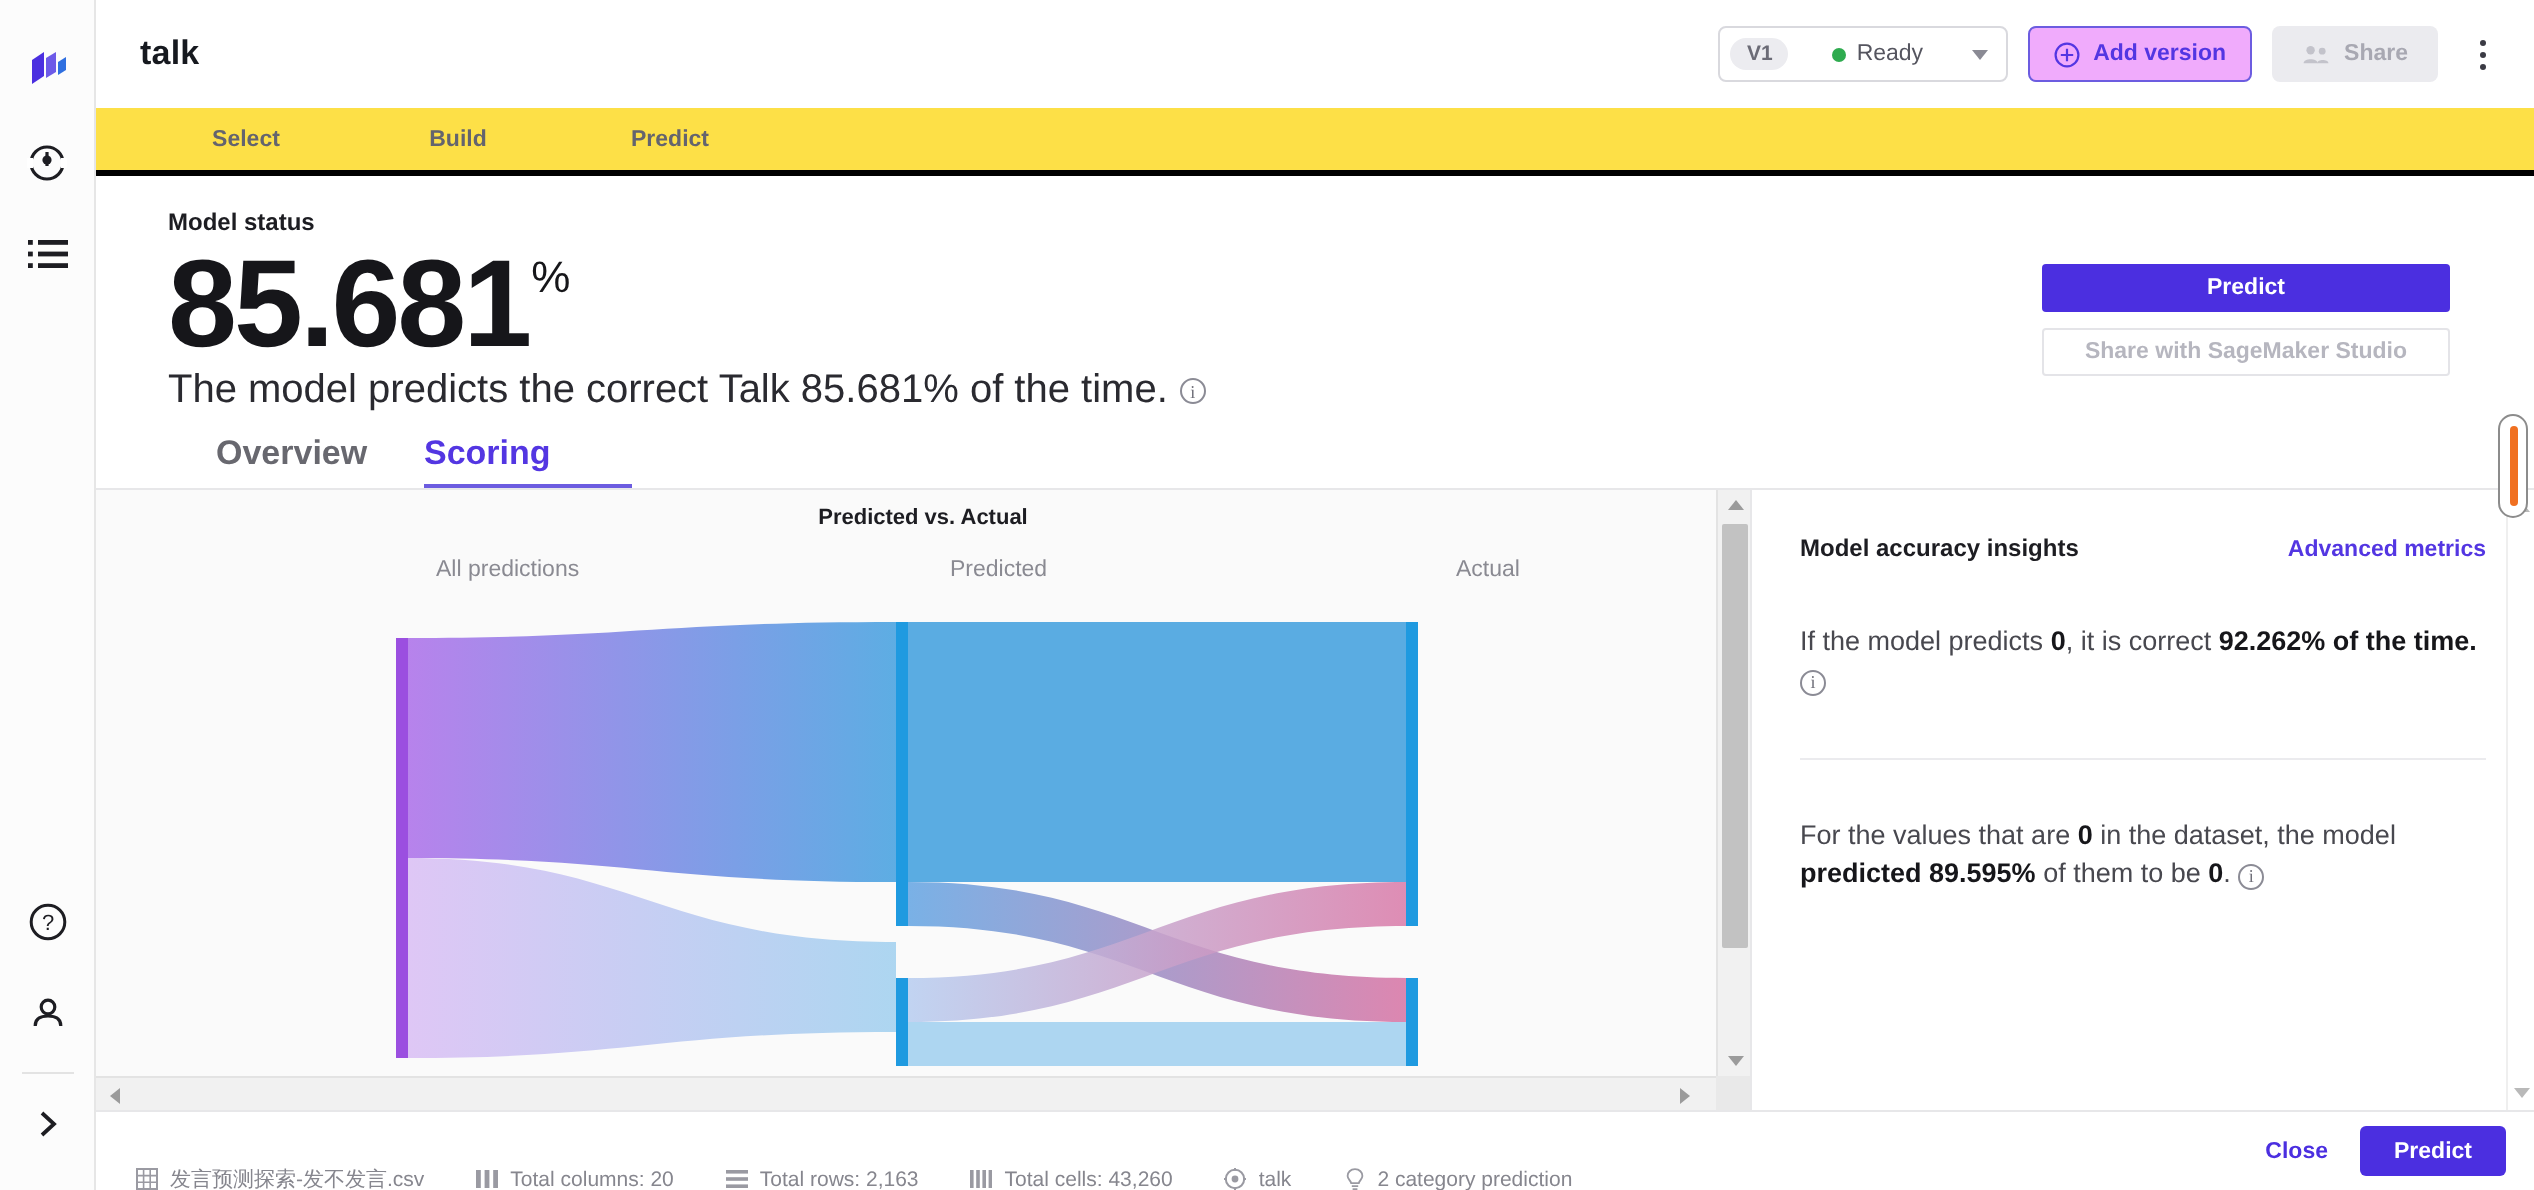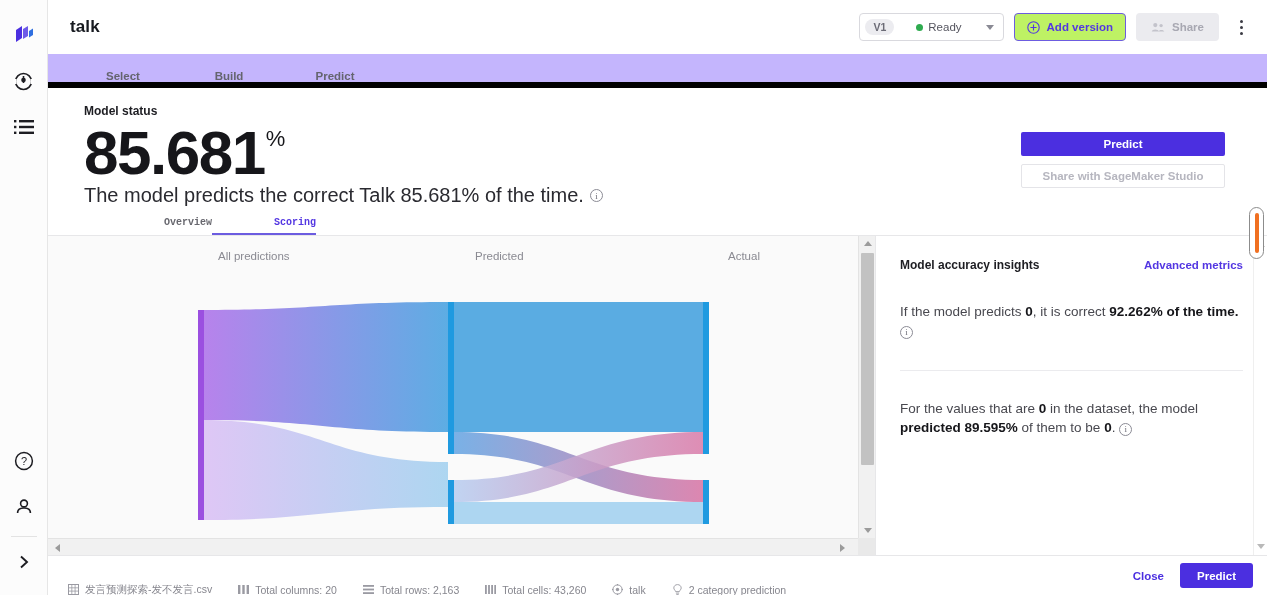--- a/index.html
+++ b/index.html
@@ -57,40 +57,40 @@
   }
   .vready { display: flex; align-items: center; gap: 5px; font-size: 11.5px; color: #55555f; }
   .dot-green { width: 7px; height: 7px; border-radius: 50%; background: #2eab4f; display:inline-block; }
   .caret { width: 0; height: 0; border-left: 4px solid transparent; border-right: 4px solid transparent;
            border-top: 5px solid #8a8a94; margin-left: 2px; }
 
   .btn-outline {
     display: flex; align-items: center; gap: 7px;
     height: 28px; padding: 0 12px;
     border: 1px solid #6c5ce0; border-radius: 4px;
-    background: #bef264; color: #5336e2;
+    background: #f0abfc; color: #5336e2;
     font-size: 11.5px; font-weight: bold; cursor: pointer;
   }
   .btn-disabled {
     display: flex; align-items: center; gap: 7px;
     height: 28px; padding: 0 14px;
     border: 1px solid transparent; border-radius: 4px;
     background: #ebebef; color: #a8a8b2;
     font-size: 11.5px; font-weight: bold; cursor: default;
   }
   .kebab { width: 24px; height: 28px; display:flex; flex-direction: column; align-items:center; justify-content:center; gap:3px; cursor:pointer;}
   .kebab i { width: 3px; height: 3px; border-radius: 50%; background: #3b3b44; display:block; }
 
   
   .tabs {
     height: 34px; flex: 0 0 34px;
-    display: flex; align-items: flex-end;
-    border-bottom: 6px solid #000000;
+    display: flex; align-items: center;
+    border-bottom: 3px solid #000000;
     padding-left: 22px;
-    background: #c4b5fd;
+    background: #fde047;
   }
   .tab {
     width: 106px; display: flex; align-items: center; justify-content: center;
     font-size: 11.5px; color: #64646e; cursor: pointer; position: relative;
     font-weight: bold;
   }
   .tab.active { color: #5336e2; }
   .tab.active::after {
     content: ""; position: absolute; left: 6px; right: 6px; bottom: -1px;
     height: 2px; background: #6c5ce0; border-radius: 1px;
@@ -124,22 +124,22 @@
   .btn-ghost-wide {
     display:block; width: 100%; height: 24px; margin-top: 8px;
     background: #fff; color: #b6b6bf; border: 1px solid #e4e4e8; border-radius: 2px;
     font-size: 11.5px; font-weight: bold; cursor: default;
     line-height: 22px; text-align: center;
   }
 
   
   .subtabs { display: flex; padding-left: 60px; margin-top: 10px; }
   .subtab {
-    width: 104px; text-align: right; font-size: 10px; color: #68686f;
-    padding-bottom: 7px; cursor: pointer; position: relative; font-weight: bold; font-family: Liberation Mono, monospace;
+    width: 104px; text-align: left; font-size: 17px; color: #68686f;
+    padding-bottom: 7px; cursor: pointer; position: relative; font-weight: bold;
   }
   .subtab.active { color: #5336e2; }
   .subtab.active::after {
     content: ""; position: absolute; left: 0; right: 0; bottom: 0;
     height: 2px; background: #6c5ce0;
   }
 
   
   .content-row {
     flex: 1 1 auto; display: flex; min-height: 0;
@@ -361,20 +361,21 @@
     </div>
 
     <div class="subtabs">
       <div class="subtab">Overview</div>
       <div class="subtab active">Scoring</div>
     </div>
 
     <div class="content-row">
 
       <div class="chart-pane">
+        <div class="chart-title">Predicted vs. Actual</div>
 
         <div class="col-labels">
           <div class="col-label" style="left:170px;">All predictions</div>
           <div class="col-label" style="left:427px;">Predicted</div>
           <div class="col-label" style="left:680px;">Actual</div>
         </div>
 
         <div class="sankey">
           <svg width="860" height="260" viewBox="0 0 860 260">
             <defs>

